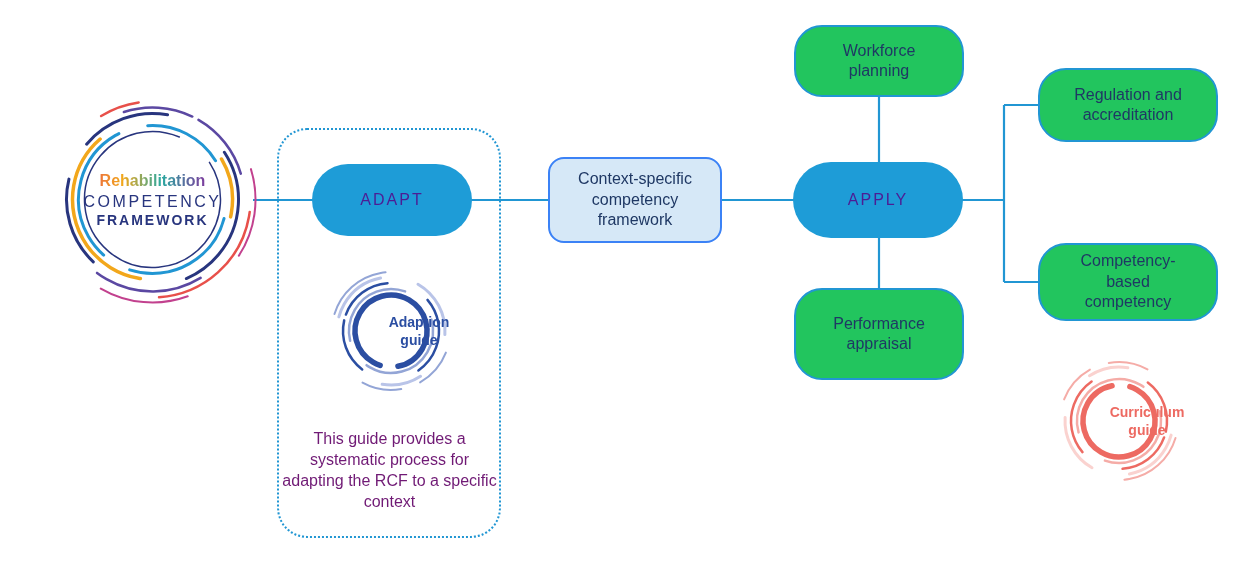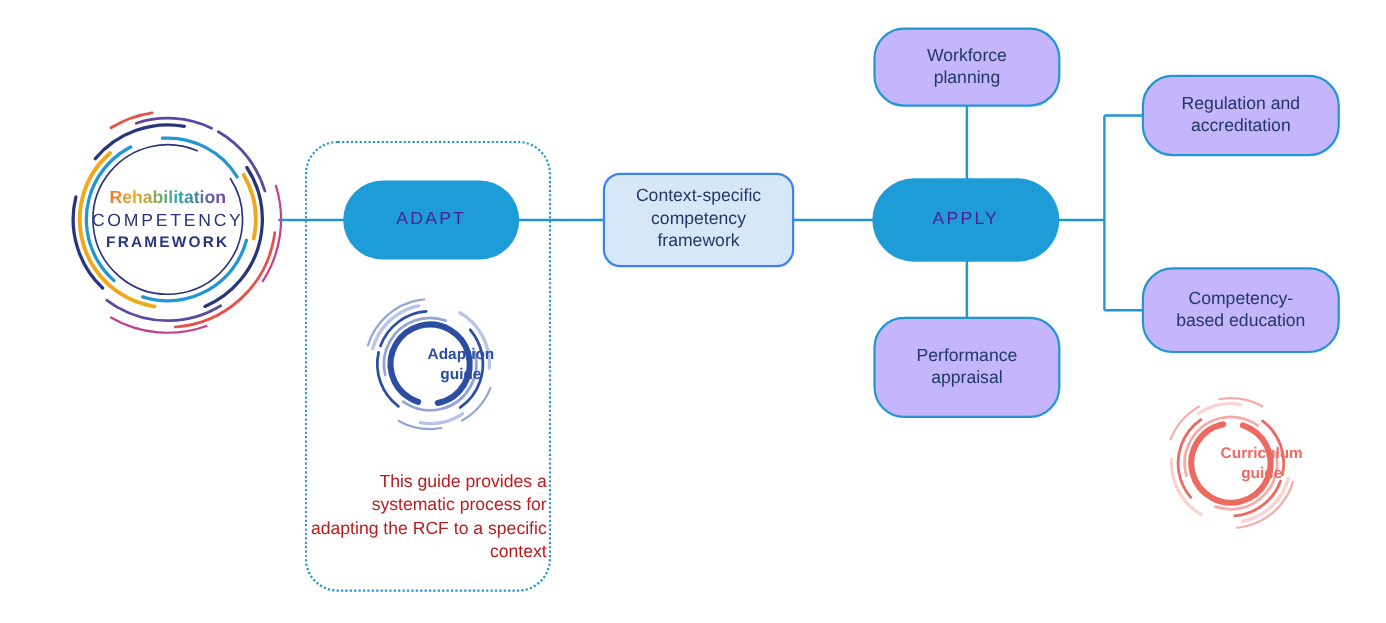--- a/index.html
+++ b/index.html
@@ -63,21 +63,21 @@
   .context-box {
     left: 548px; top: 157px; width: 174px; height: 86px;
     background: #d6e8f7; border: 2px solid #3b82f6; border-radius: 16px;
     display: flex; align-items: center; justify-content: center;
     text-align: center; color: #1f3864; font-size: 16px; line-height: 1.28;
     padding: 4px 22px;
   }
 
   
   .outcome {
-    background: #c4b5fd; border: 2px solid #2196d3; border-radius: 28px;
+    background: #22c55e; border: 2px solid #2196d3; border-radius: 28px;
     display: flex; align-items: center; justify-content: center;
     text-align: center; color: #1f3864; font-size: 16px; line-height: 1.28;
   }
   .outcome.workforce   { left: 794px;  top: 25px;  width: 170px; height: 72px; padding: 0 30px; }
   .outcome.performance { left: 794px;  top: 288px; width: 170px; height: 92px; padding: 0 30px; }
   .outcome.regulation  { left: 1038px; top: 68px;  width: 180px; height: 74px; padding: 0 24px; }
   .outcome.education   { left: 1038px; top: 243px; width: 180px; height: 78px; padding: 0 28px; }
 
   
   .guide-badge { width: 138px; height: 138px; }
@@ -89,21 +89,21 @@
     transform: translate(-50%, -50%);
     width: 96px; text-align: center;
     font-size: 14px; font-weight: bold; line-height: 1.25; margin-left: 28px;
   }
   .guide-label.blue { color: #2b4ea2; }
   .guide-label.red  { color: #ed6a62; }
 
   
   .description {
     left: 282px; top: 428px; width: 215px;
-    text-align: right; color: #b91c1c;
+    text-align: center; color: #701a75;
     font-size: 16px; line-height: 1.32;
   }
 </style>
 </head>
 <body>
 
 <div class="canvas">
 
   <svg class="connectors" viewBox="0 0 1260 566" xmlns="http://www.w3.org/2000/svg">
     <g fill="none" stroke="#2196d3" stroke-width="2.2">
@@ -157,21 +157,21 @@
 
   <div class="node description">This guide provides a systematic process for adapting the RCF to a specific context</div>
 
   <div class="node context-box">Context-specific competency framework</div>
 
   <div class="node pill apply">APPLY</div>
 
   <div class="node outcome workforce">Workforce planning</div>
   <div class="node outcome performance">Performance appraisal</div>
   <div class="node outcome regulation">Regulation and accreditation</div>
-  <div class="node outcome education">Competency-based education</div>
+  <div class="node outcome education">Competency-based competency</div>
 
   <div class="node guide-badge curriculum">
     <svg width="138" height="138" viewBox="0 0 138 138">
       <g fill="none" stroke-linecap="round">
         <circle cx="69" cy="69" r="36" stroke="#ed6a62" stroke-width="5.5" stroke-dasharray="200 18" transform="rotate(300 69 69)"></circle>
         <circle cx="69" cy="69" r="42" stroke="#f5aca7" stroke-width="2.5" stroke-dasharray="70 30 90 40" transform="rotate(210 69 69)"></circle>
         <circle cx="69" cy="69" r="48" stroke="#ed6a62" stroke-width="2.5" stroke-dasharray="55 45 80 60" transform="rotate(20 69 69)"></circle>
         <circle cx="69" cy="69" r="54" stroke="#fad2cf" stroke-width="3" stroke-dasharray="60 50 40 90" transform="rotate(120 69 69)"></circle>
         <circle cx="69" cy="69" r="59" stroke="#f5aca7" stroke-width="2" stroke-dasharray="40 80 70 120" transform="rotate(260 69 69)"></circle>
       </g>

